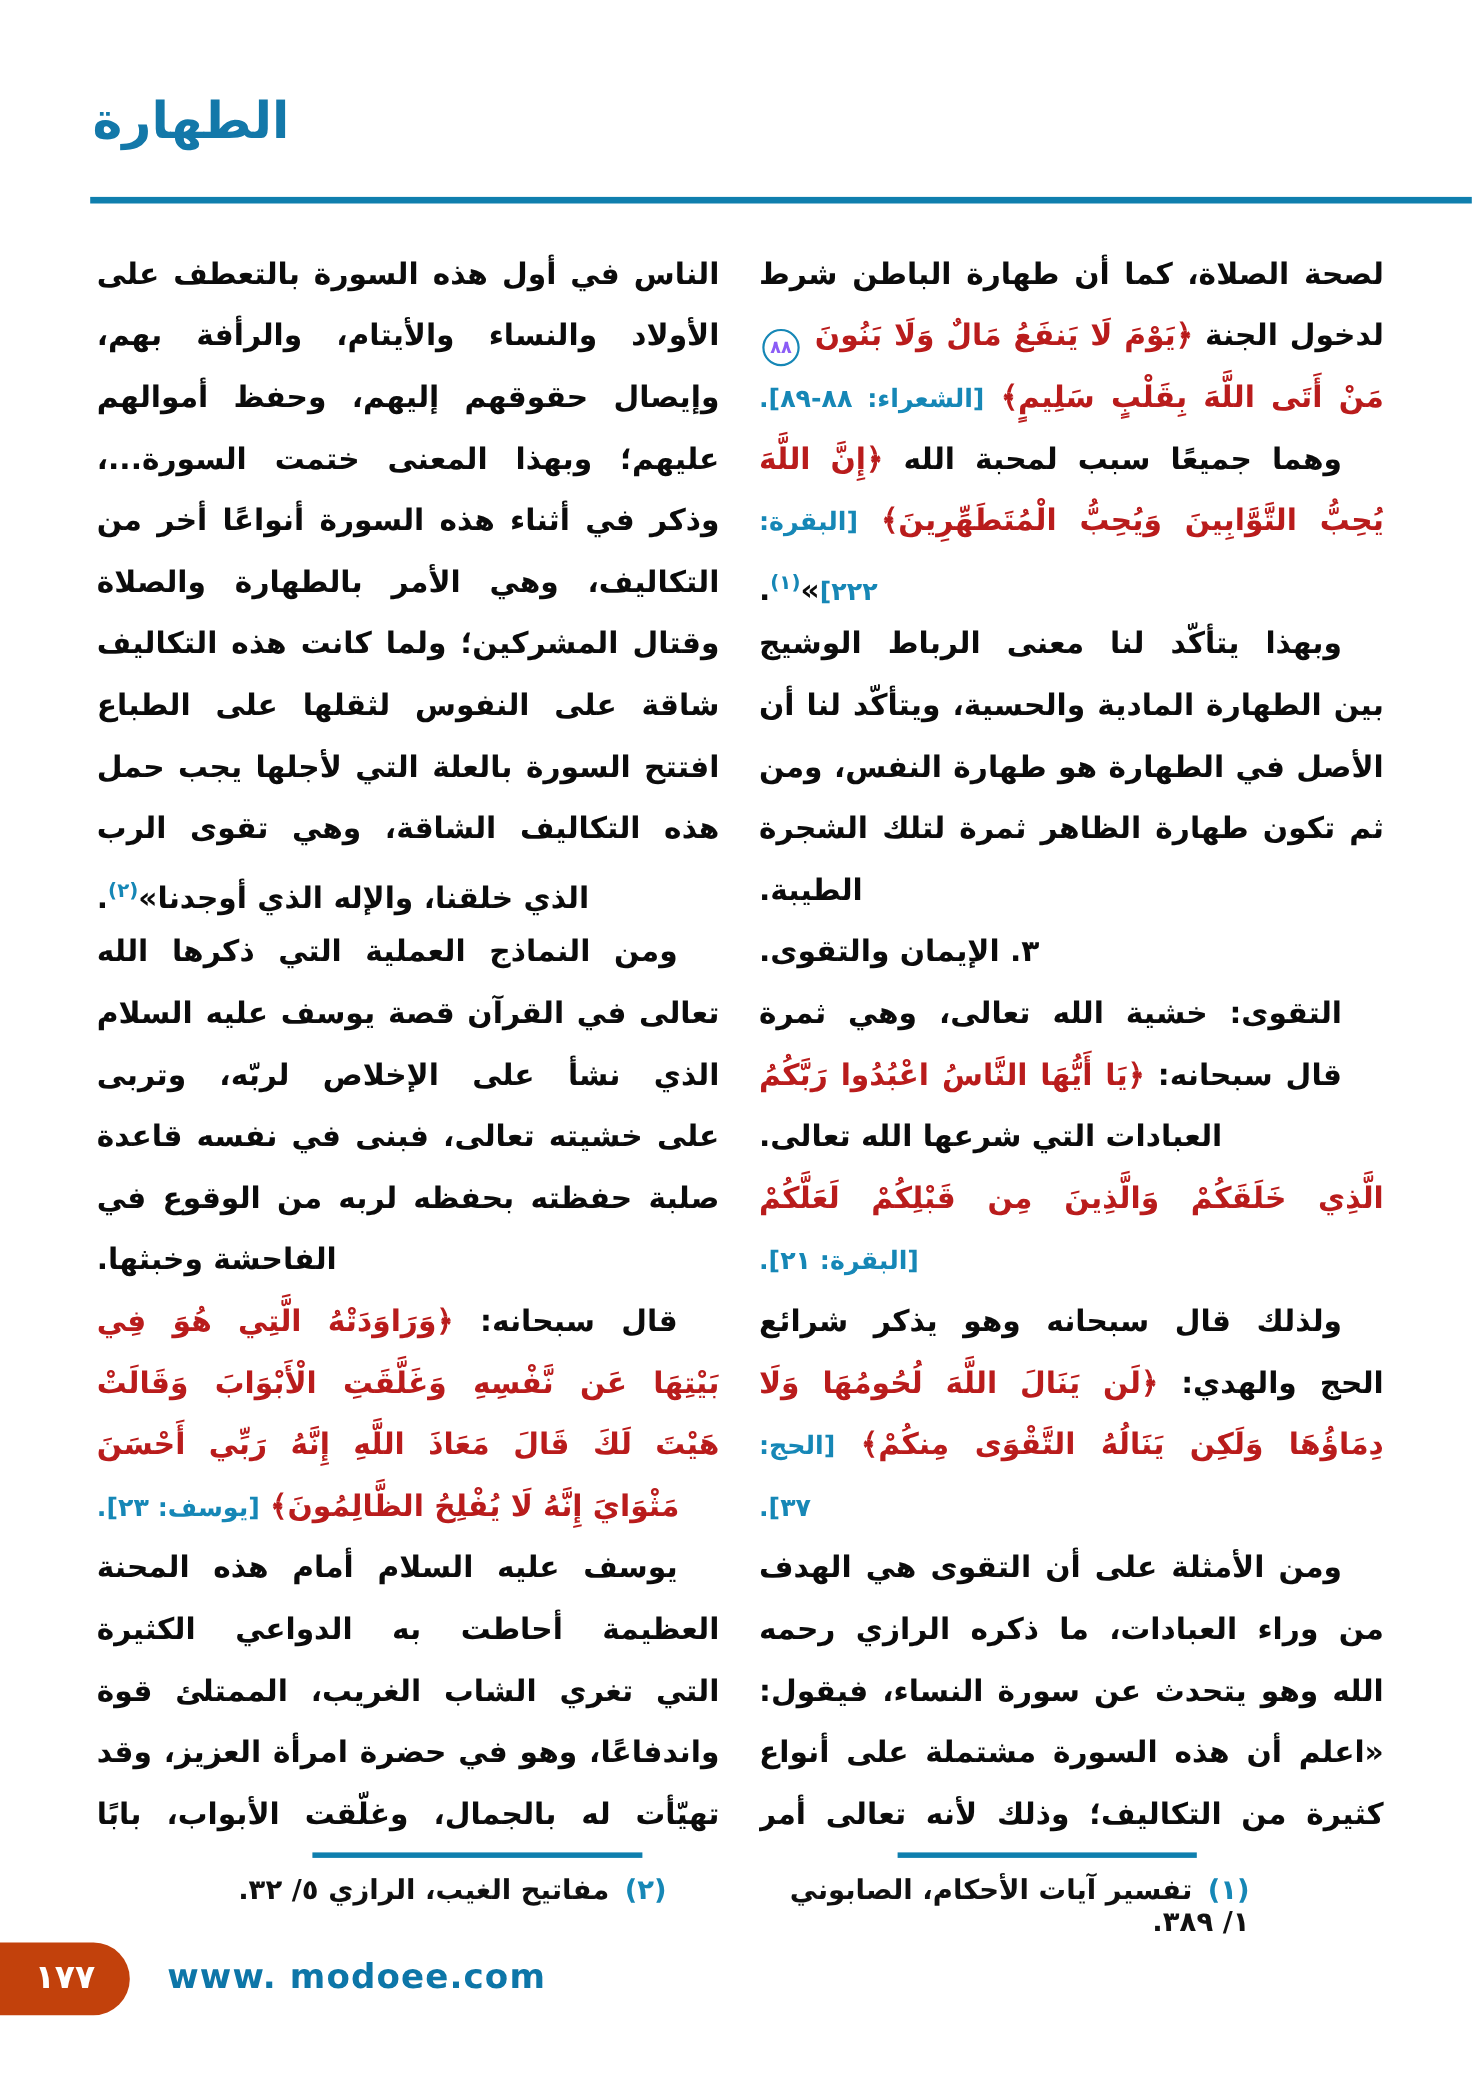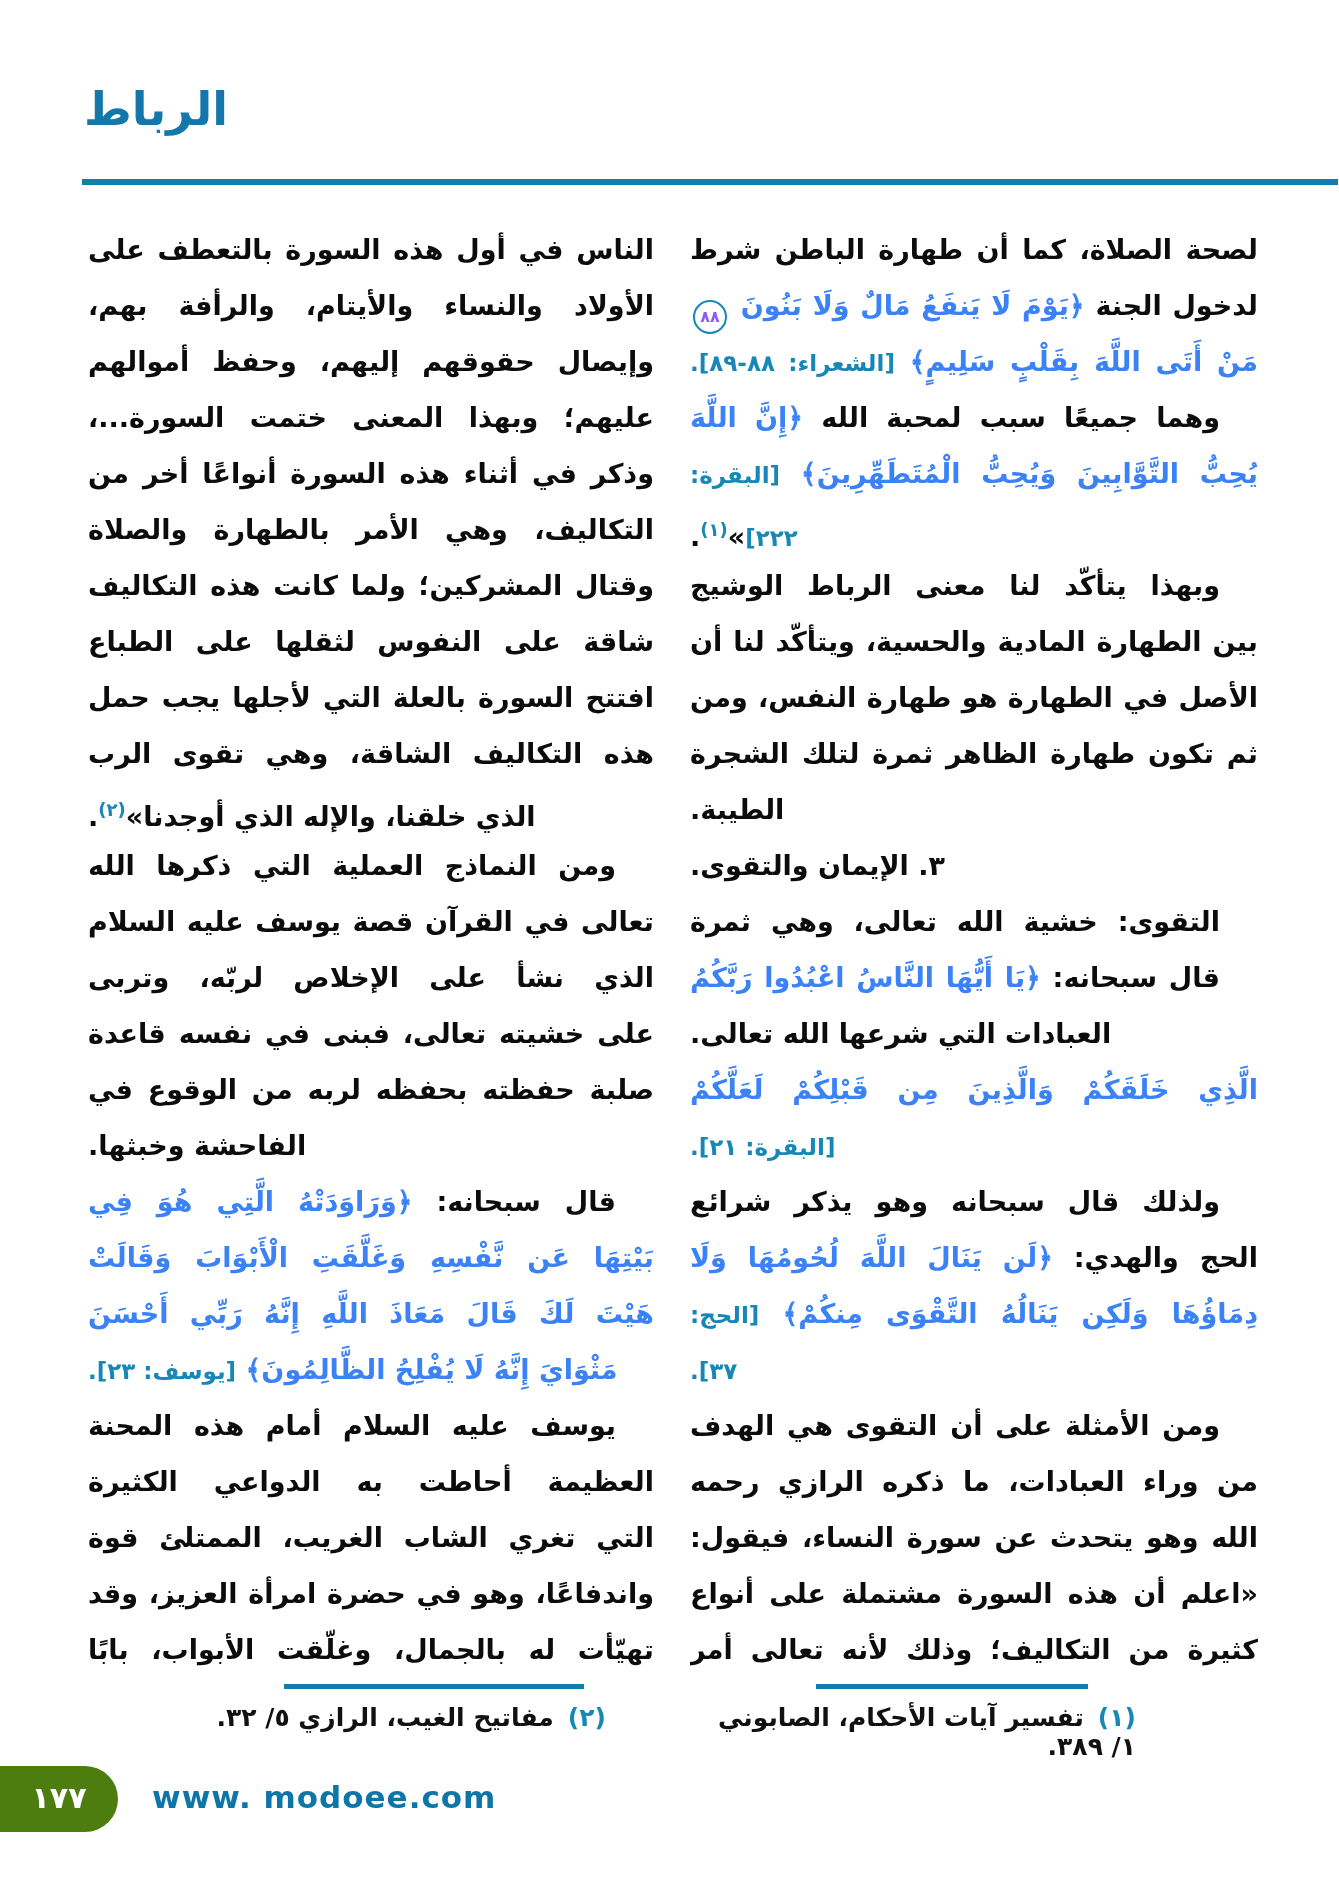--- a/index.html
+++ b/index.html
@@ -29,21 +29,21 @@
     height:56px; line-height:56px; font-size:27px; font-weight:700;
     color:#0c0c0c; overflow:hidden; white-space:normal;
   }
   .line.just { text-align:justify; text-align-last:justify; }
   .line.right { text-align:left; }
   .line.ind { text-indent:38px; }
 
   .seg-body-text { color:#0c0c0c; }
   .seg-section-heading { color:#0c0c0c; }
   .seg-bold-term { color:#0c0c0c; }
-  .seg-quran-verse { color:#3b82f6; font-weight:600; }
+  .seg-quran-verse { color:#b91c1c; font-weight:600; }
   .seg-verse-reference { color:#1687b6; font-weight:700; font-size:23px; }
   .seg-ayah-number {
     display:inline-flex; align-items:center; justify-content:center;
     width:34px; height:34px; border:2px solid #1687b6; border-radius:50%;
     font-size:16px; color:#8b5cf6; vertical-align:-7px; margin:0 3px; font-weight:700;
   }
   .seg-footnote-marker { color:#1687b6; font-size:18px; vertical-align:10px; font-weight:700; }
 
   
   .fn { position:absolute; top:1684px; direction:rtl; }
@@ -55,37 +55,37 @@
   .fn-text {
     margin-top:14px; text-align:right; font-size:25px; font-weight:700; color:#111;
   }
   .fn-right .fn-text { padding-right:118px; }
   .fn-left  .fn-text { padding-right:48px; }
   .fn-num { color:#1687b6; margin-left:14px; font-weight:700; }
 
   
   .page-number-badge {
     position:absolute; left:0; top:1766px; width:118px; height:66px;
-    background:#4d7c0f; border-radius:0 33px 33px 0;
+    background:#c2410c; border-radius:0 33px 33px 0;
     color:#ffffff; text-align:center; line-height:64px; font-size:30px; font-weight:600;
     direction:rtl;
   }
   .website-url {
     position:absolute; left:152px; top:1779px;
     font-size:31px; color:#0d76a8; font-weight:600; direction:ltr;
     letter-spacing:1px;
     text-align:right;
   }
 </style>
 </head>
 <body>
 
 <div class="page">
 
-  <div class="chapter-title">الرباط</div>
+  <div class="chapter-title">الطهارة</div>
 
   <div class="header-rule"></div>
 
   <div class="col col-right">
       <div class="line just"><span class="seg-body-text">لصحة الصلاة، كما أن طهارة الباطن شرط</span></div>
       <div class="line just"><span class="seg-body-text">لدخول الجنة </span><span class="seg-quran-verse">﴿يَوْمَ لَا يَنفَعُ مَالٌ وَلَا بَنُونَ </span><span class="seg-ayah-number">٨٨</span></div>
       <div class="line just"><span class="seg-quran-verse">مَنْ أَتَى اللَّهَ بِقَلْبٍ سَلِيمٍ﴾ </span><span class="seg-verse-reference">[الشعراء: ٨٨-٨٩].</span></div>
       <div class="line just ind"><span class="seg-body-text">وهما جميعًا سبب لمحبة الله </span><span class="seg-quran-verse">﴿إِنَّ اللَّهَ</span></div>
       <div class="line just"><span class="seg-quran-verse">يُحِبُّ التَّوَّابِينَ وَيُحِبُّ الْمُتَطَهِّرِينَ﴾ </span><span class="seg-verse-reference">[البقرة:</span></div>
       <div class="line right"><span class="seg-verse-reference">٢٢٢]</span><span class="seg-body-text">»</span><span class="seg-footnote-marker">(١)</span><span class="seg-body-text">.</span></div>

